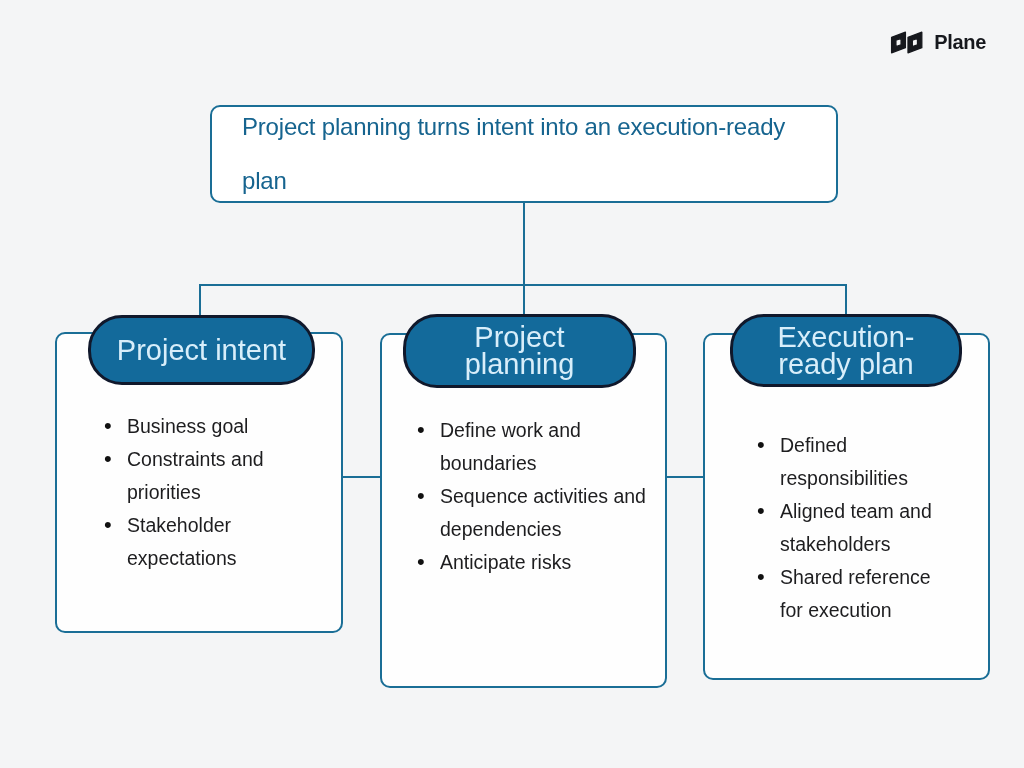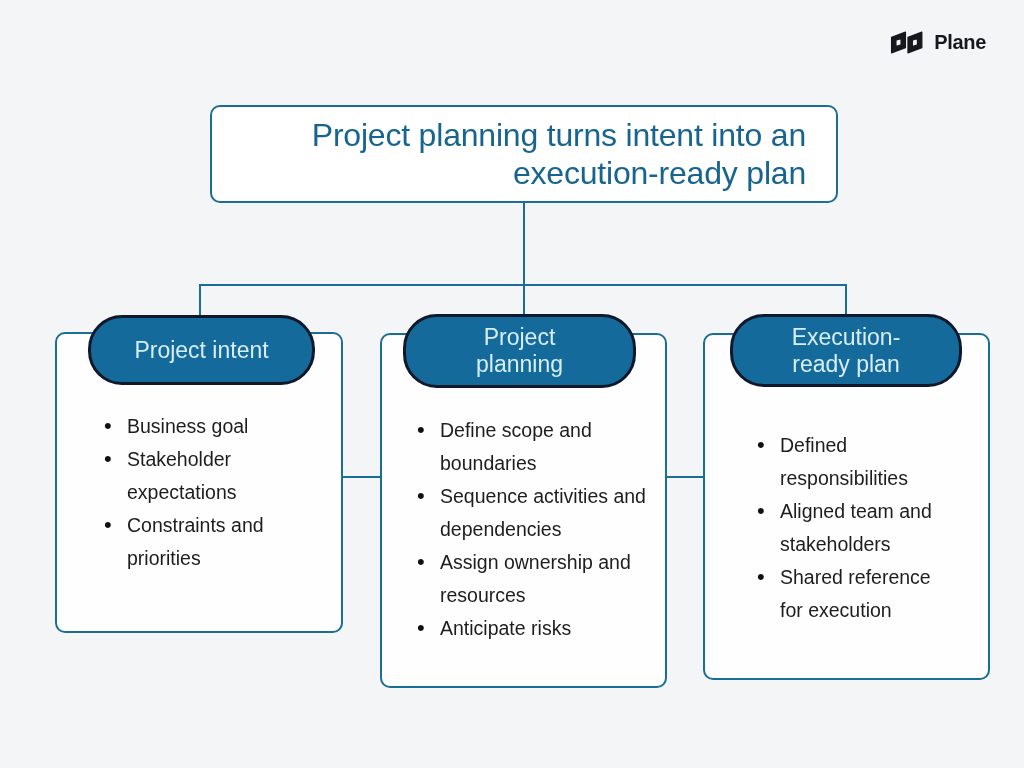--- a/index.html
+++ b/index.html
@@ -23,42 +23,42 @@
   .connectors { position:absolute; left:0; top:0; z-index:1; }
 
   
   .title-box {
     position:absolute; left:210px; top:105px; width:628px; height:98px;
     background:#ffffff; border:2px solid #1a6e96; border-radius:10px;
     display:flex; align-items:center; justify-content:center;
     z-index:2; padding:0 30px;
   }
   .title-text {
-    text-align:right; color:#16648f; font-size:32px; line-height:38px;
+    text-align:left; color:#16648f; font-size:24px; line-height:54px;
     font-weight:500; letter-spacing:-0.2px;
   }
 
   
   .card {
     position:absolute; background:#fefefe;
     border:2px solid #1a6e96; border-radius:10px; z-index:2;
   }
   .card.c1 { left:55px;  top:332px; width:288px; height:301px; }
   .card.c2 { left:380px; top:333px; width:287px; height:355px; }
   .card.c3 { left:703px; top:333px; width:287px; height:347px; }
 
   
   .pill {
     position:absolute; background:#136a9b;
     border:3px solid #10182b; border-radius:34px;
     display:flex; align-items:center; justify-content:center;
     z-index:3; text-align:center;
   }
   .pill-label {
-    color:#d8eefa; font-size:23px; line-height:27px; font-weight:500;
+    color:#d8eefa; font-size:29px; line-height:27px; font-weight:500;
   }
   .pill.p1 { left:88px;  top:315px; width:227px; height:70px; }
   .pill.p2 { left:403px; top:314px; width:233px; height:74px; }
   .pill.p3 { left:730px; top:314px; width:232px; height:73px; }
   .pill.p2 .pill-label { max-width:140px; }
   .pill.p3 .pill-label { max-width:145px; }
 
   
   .items {
     list-style:none; margin:0; padding:0;
@@ -98,33 +98,32 @@
   <span class="logo-text">Plane</span>
 </div>
 
 <div class="title-box">
   <div class="title-text">Project planning turns intent into an execution-ready plan</div>
 </div>
 
 <div class="card c1">
   <ul class="items">
     <li>Business goal</li>
+    <li>Constraints and priorities</li>
     <li>Stakeholder expectations</li>
-    <li>Constraints and priorities</li>
   </ul>
 </div>
 <div class="pill p1">
   <span class="pill-label">Project intent</span>
 </div>
 
 <div class="card c2">
   <ul class="items">
-    <li>Define scope and boundaries</li>
+    <li>Define work and boundaries</li>
     <li>Sequence activities and dependencies</li>
-    <li>Assign ownership and resources</li>
     <li>Anticipate risks</li>
   </ul>
 </div>
 <div class="pill p2">
   <span class="pill-label">Project planning</span>
 </div>
 
 <div class="card c3">
   <ul class="items">
     <li>Defined responsibilities</li>

